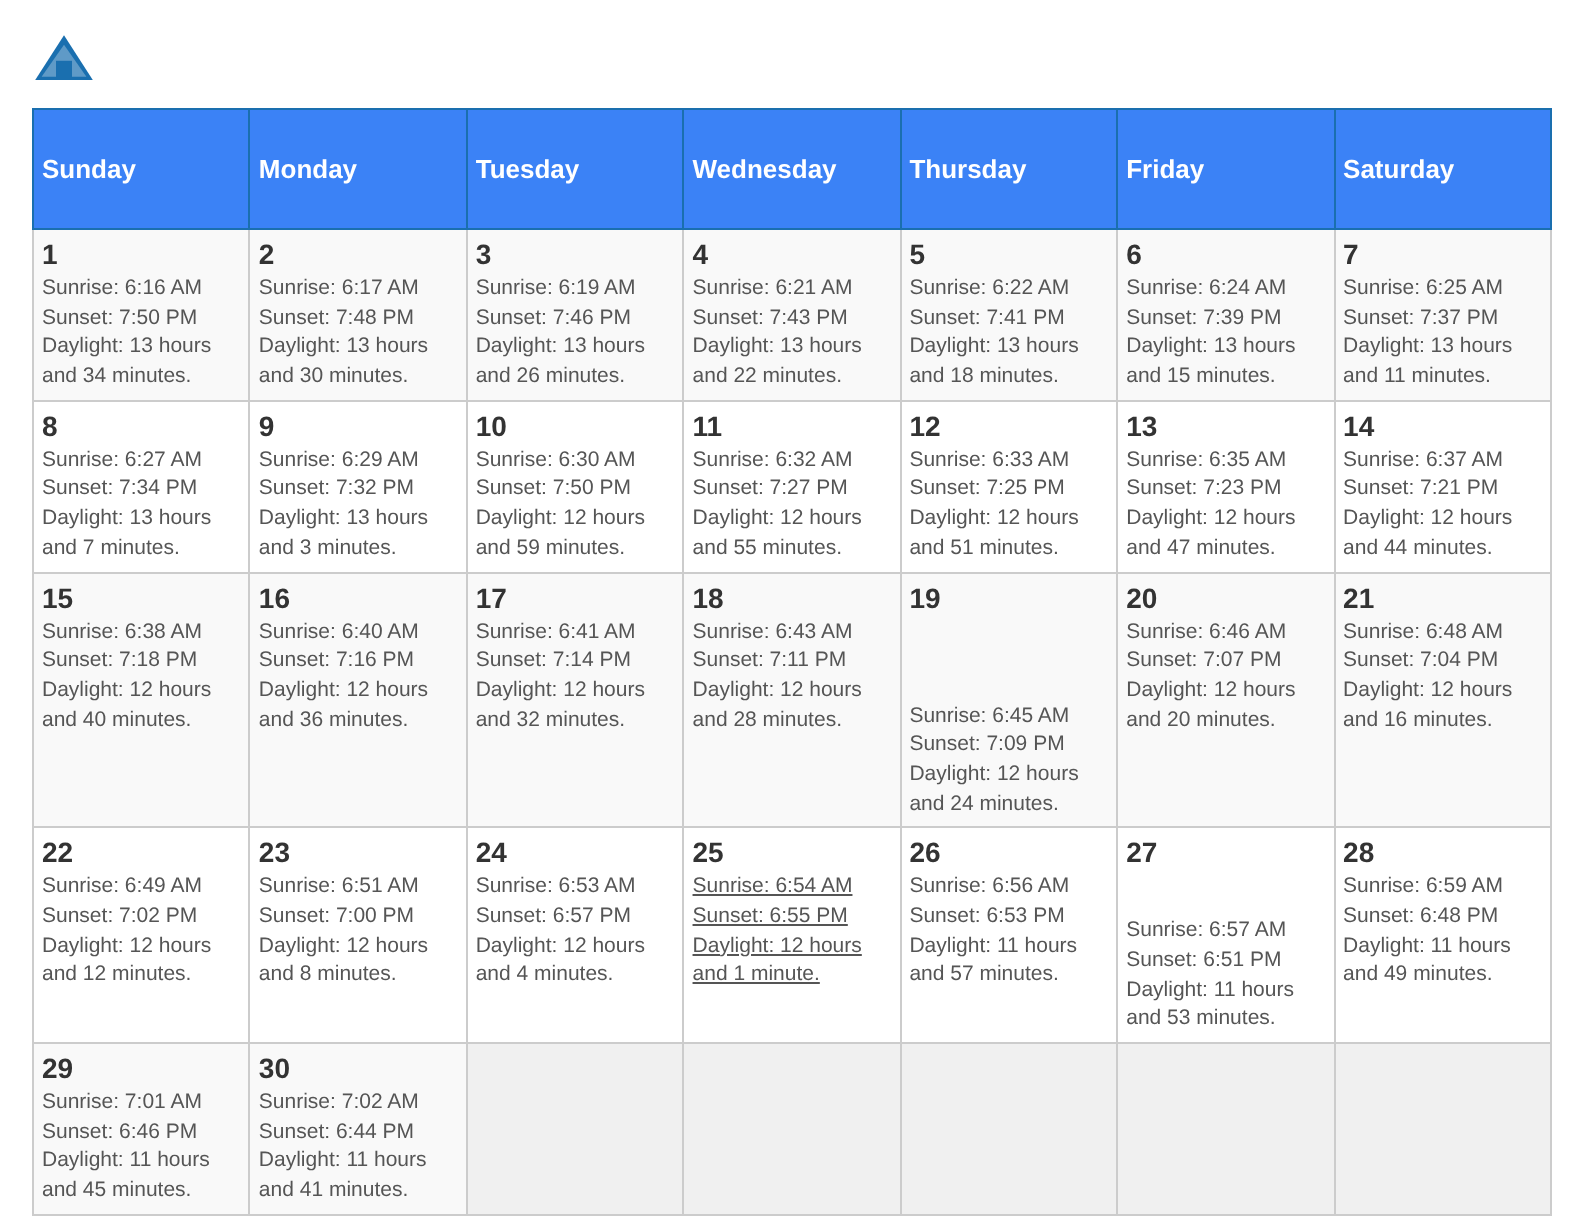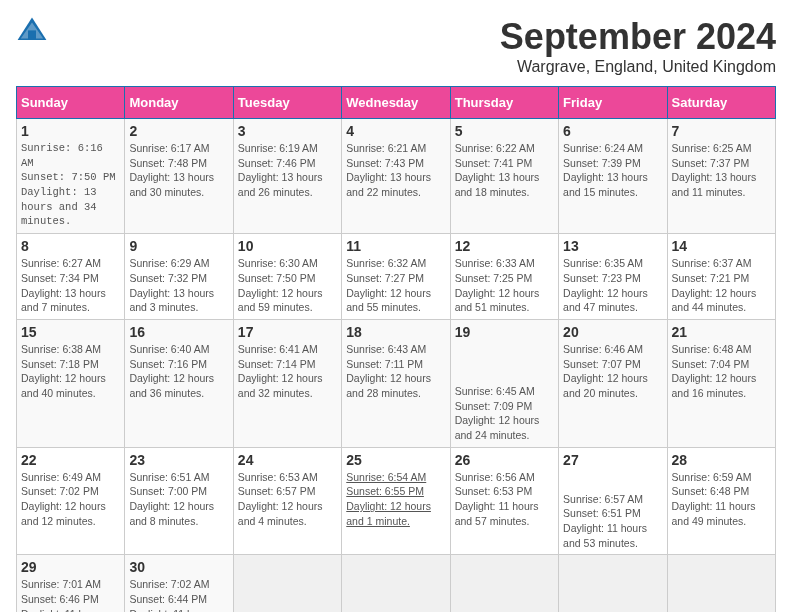--- a/index.html
+++ b/index.html
@@ -46,23 +46,23 @@
     .subtitle {
       font-size: 16px;
       color: #333;
     }
     table {
       width: 100%;
       border-collapse: collapse;
       font-size: 11px;
     }
     thead tr th {
-      background-color: #ec4899;
+      background-color: #3b82f6;
       color: white;
-      padding: 8px 4px;
+      padding: 22px 4px;
       text-align: left;
       font-size: 13px;
       font-weight: bold;
       border: 1px solid #1a6faf;
     }
     tbody tr td {
       vertical-align: top;
       padding: 4px;
       border: 1px solid #ccc;
       background: #fff;
@@ -91,44 +91,40 @@
 </head>
 <body>
 
 <div class="header-section">
   <div class="logo">
     <svg class="logo-icon" viewBox="0 0 40 35" xmlns="http://www.w3.org/2000/svg">
       <polygon points="20,2 38,30 2,30" fill="#1a6faf"></polygon>
       <polygon points="20,8 34,28 6,28" fill="#fff" opacity="0.3"></polygon>
       <rect x="15" y="18" width="10" height="12" fill="#1a6faf"></rect>
     </svg>
-  </div>
-  <div class="title-section">
-    <div class="main-title">September 2024</div>
-    <div class="subtitle">Wargrave, England, United Kingdom</div>
   </div>
 </div>
 
 <table>
   <thead>
     <tr id="header-row">
         <th>Sunday</th>
         <th>Monday</th>
         <th>Tuesday</th>
         <th>Wednesday</th>
         <th>Thursday</th>
         <th>Friday</th>
         <th>Saturday</th>
       </tr>
   </thead>
   <tbody id="calendar-body">
       <tr>
         <td>
           <span class="day-number">1</span>
-          <div class="day-info" style="white-space: pre-line; font-family: Liberation Mono, monospace;">Sunrise: 6:16 AM
+          <div class="day-info" style="white-space: pre-line;">Sunrise: 6:16 AM
 Sunset: 7:50 PM
 Daylight: 13 hours and 34 minutes.</div>
         </td>
         <td>
           <span class="day-number">2</span>
           <div class="day-info" style="white-space: pre-line;">Sunrise: 6:17 AM
 Sunset: 7:48 PM
 Daylight: 13 hours and 30 minutes.</div>
         </td>
         <td>

